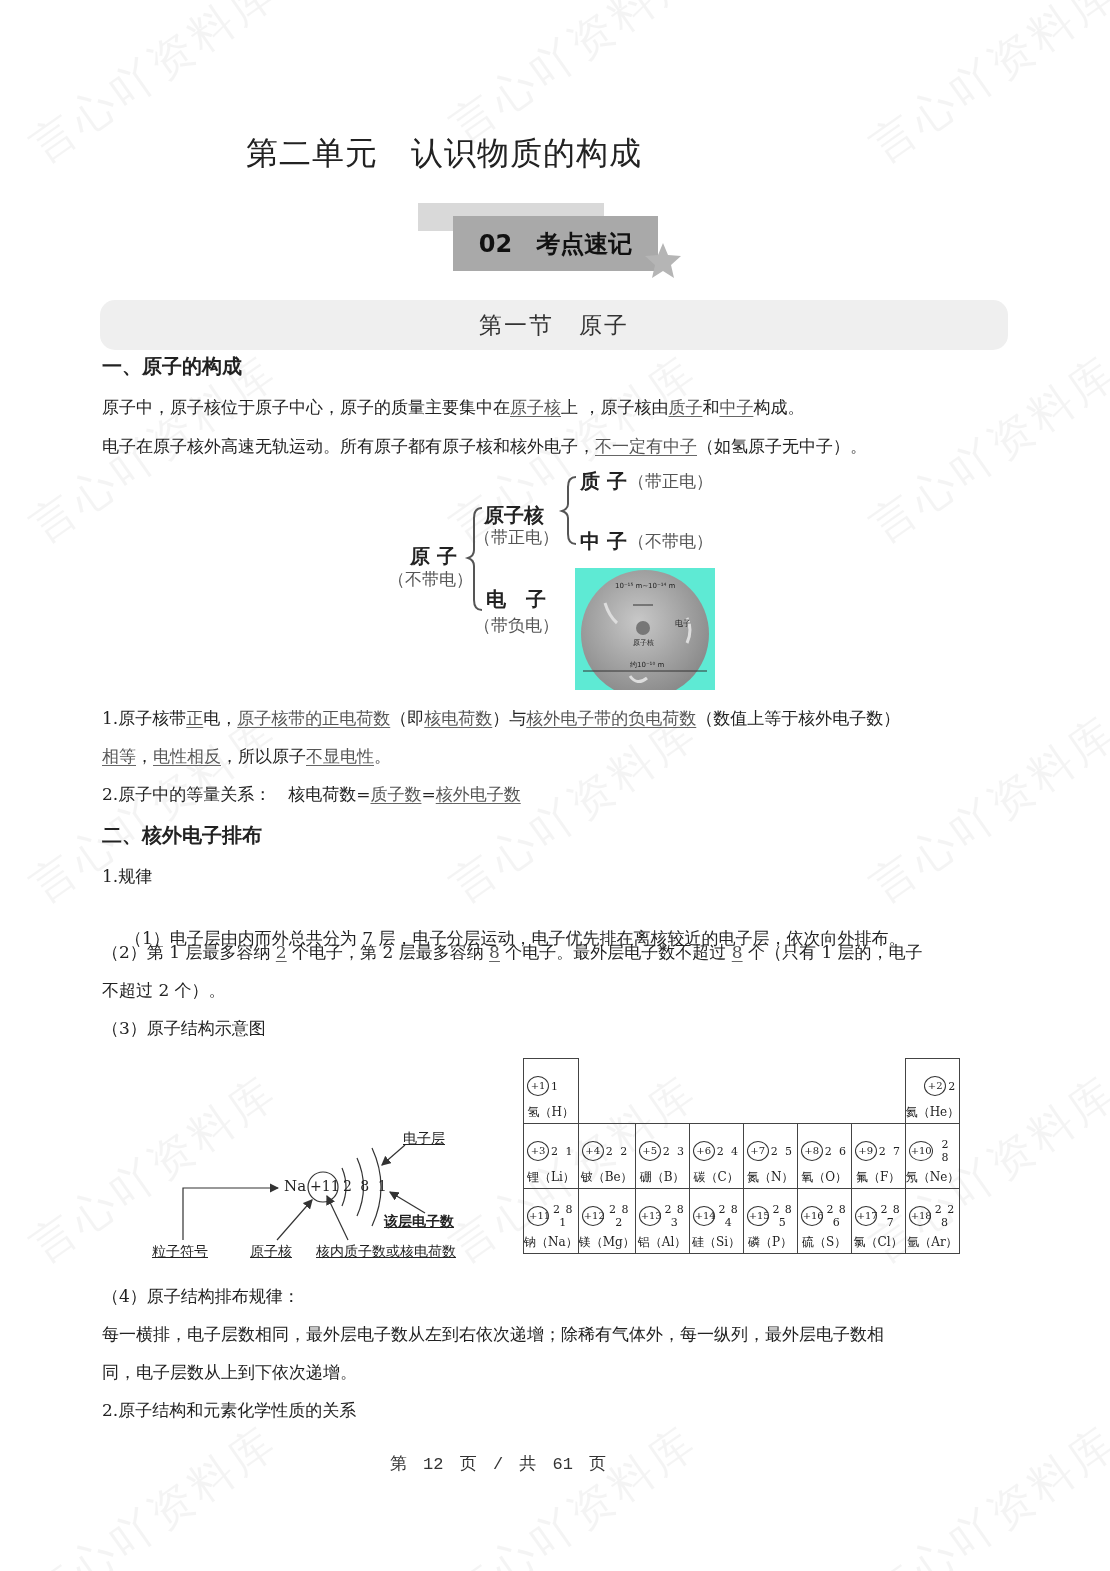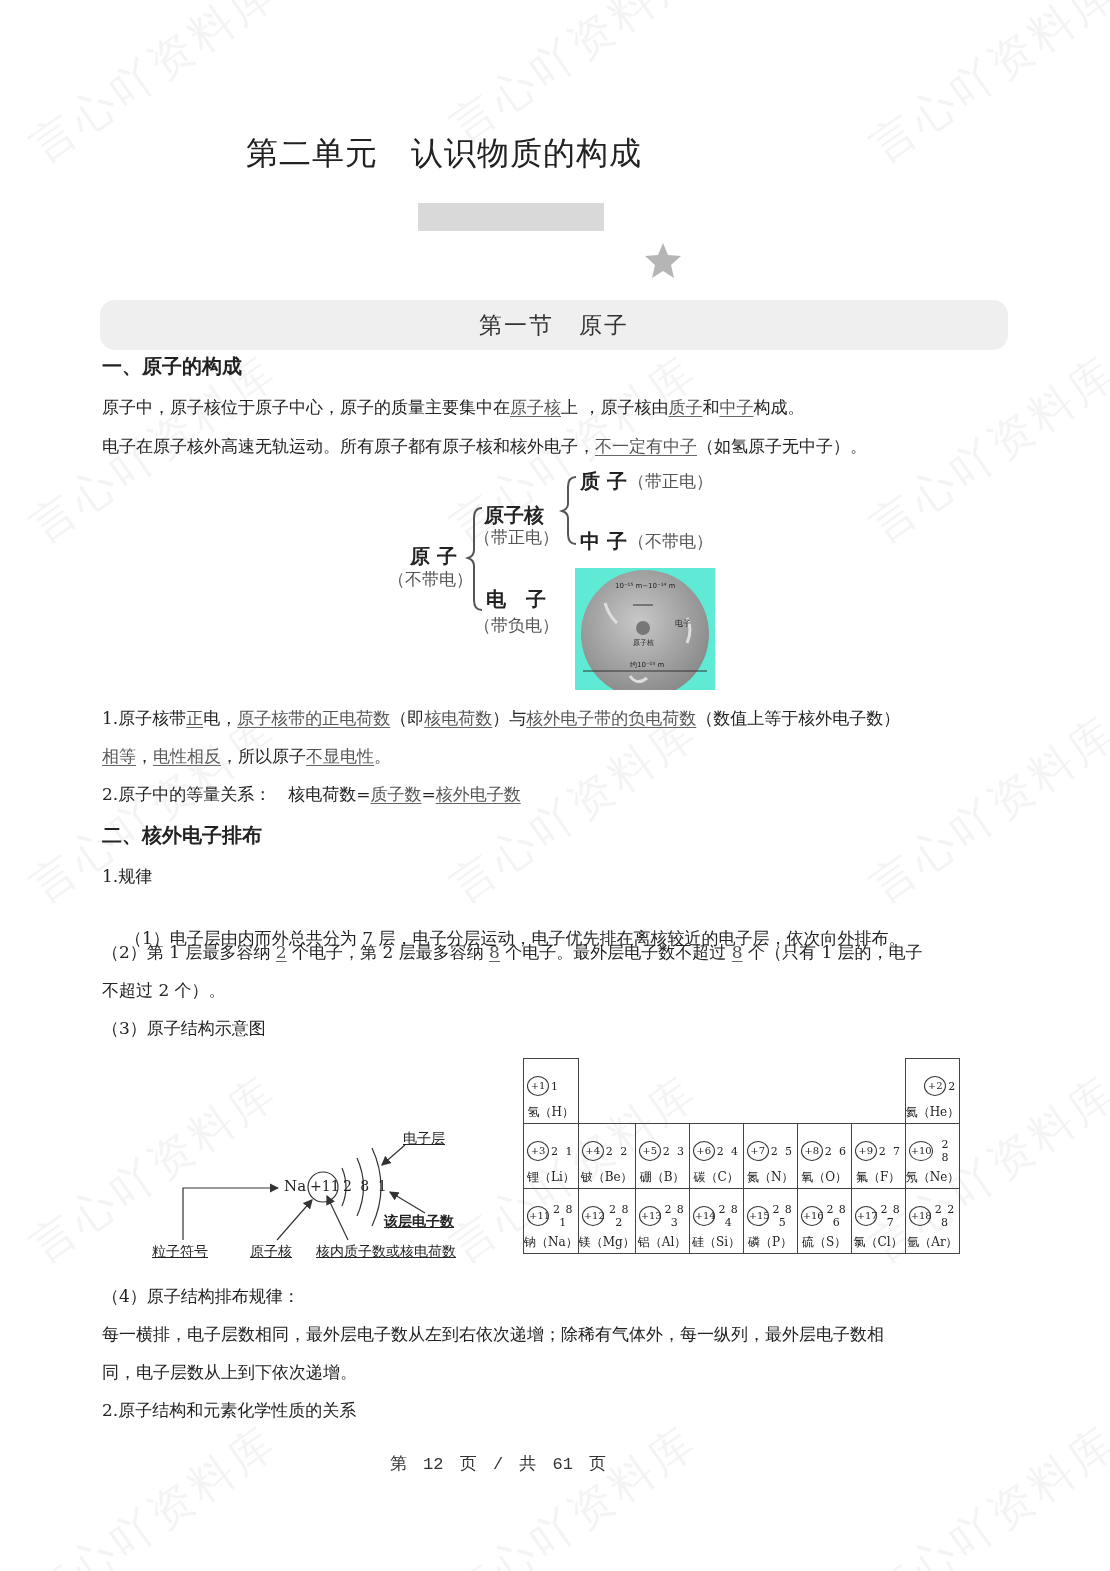--- a/index.html
+++ b/index.html
@@ -42,20 +42,24 @@
 <div class="wm" style="left:430px;top:1140px;">言心吖资料库</div>
 <div class="wm" style="left:850px;top:1140px;">言心吖资料库</div>
 <div class="wm" style="left:10px;top:1490px;">言心吖资料库</div>
 <div class="wm" style="left:430px;top:1490px;">言心吖资料库</div>
 <div class="wm" style="left:850px;top:1490px;">言心吖资料库</div>
 
 <div class="doc-title">第二单元　认识物质的构成</div>
 
 <div class="badge-wrap">
   <div class="badge-back"></div>
+  <div class="badge-front">
+    <span>02</span>
+    <span>考点速记</span>
+  </div>
   <svg class="badge-star" viewBox="0 0 40 40">
     <polygon points="20,2 25,14 38,15 28,24 31,37 20,30 9,37 12,24 2,15 15,14" fill="#b5b5b5"></polygon>
   </svg>
 </div>
 
 <div class="section-bar">
   <span>第一节　原子</span>
 </div>
 
 <div class="h2" style="top:353px;">一、原子的构成</div>

